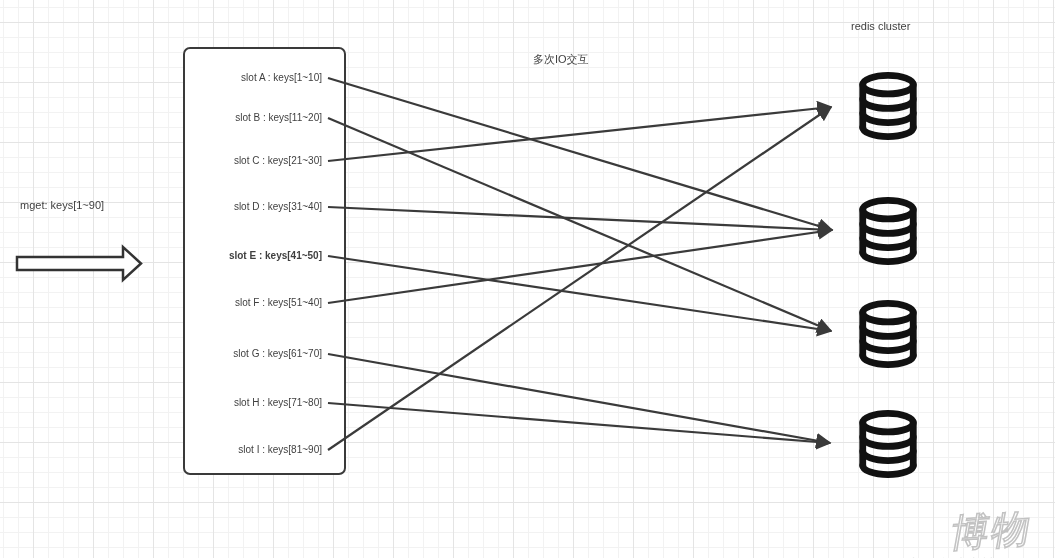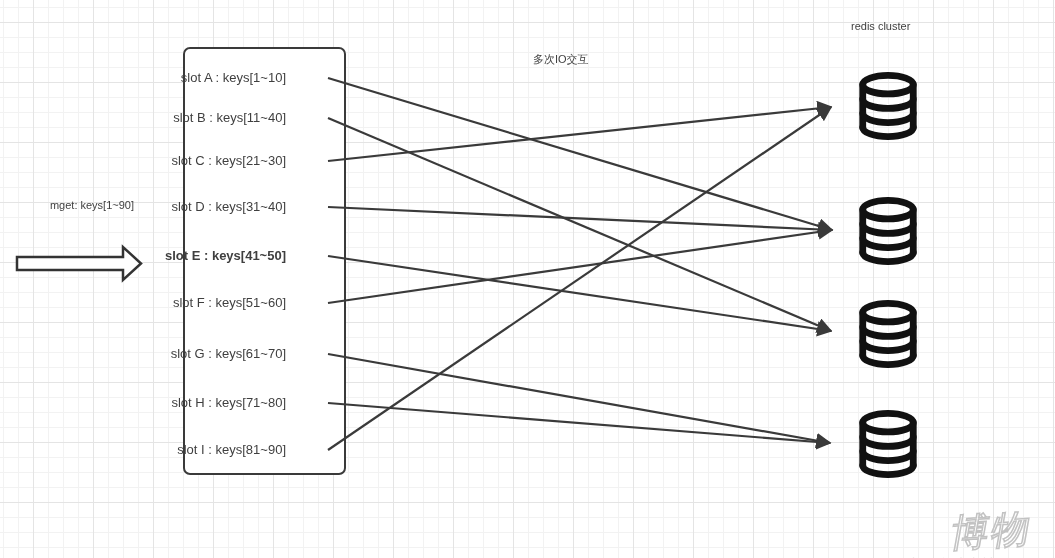--- a/index.html
+++ b/index.html
@@ -9,30 +9,30 @@
     background-color:#fff;
     background-image:
       linear-gradient(#e4e4e4 1px, transparent 1px),
       linear-gradient(90deg,#e4e4e4 1px, transparent 1px),
       linear-gradient(#f2f2f2 1px, transparent 1px),
       linear-gradient(90deg,#f2f2f2 1px, transparent 1px);
     background-size:60px 60px,60px 60px,15px 15px,15px 15px;
     background-position:33px 22px,33px 22px,3px 7px,3px 7px;
   }
   .label{position:absolute;font-size:11px;white-space:nowrap;}
-  .mget-label{left:20px;top:199px;width:114px;text-align:right;}
+  .mget-label{left:20px;top:199px;width:114px;text-align:left;}
   .io-note{left:533px;top:52px;}
   .cluster-title{left:851px;top:20px;}
   .slots-box{
     position:absolute;left:183px;top:47px;width:163px;height:428px;
     background:#fff;border:2px solid #3a3a3a;border-radius:7px;box-sizing:border-box;
   }
   .slot-label{
-    position:absolute;right:769px;height:18px;line-height:18px;
-    font-size:13px;white-space:nowrap;
+    position:absolute;right:733px;height:18px;line-height:18px;
+    font-size:10px;white-space:nowrap;
   }
   #overlay{position:absolute;left:0;top:0;}
   .db-icon{position:absolute;width:68px;height:74px;}
   .wm-credit{
     position:absolute;left:876px;top:524px;font-size:15px;color:#c4c4c4;white-space:nowrap;margin-top:32px;
   }
   .wm-overlay{
     position:absolute;left:948px;top:506px;font-size:38px;font-style:italic;
     letter-spacing:3px;color:transparent;-webkit-text-stroke:1.5px #c2c2c2;
     transform:rotate(-4deg);white-space:nowrap;
@@ -46,25 +46,25 @@
   <div class="label mget-label">mget: keys[1~90]</div>
 
   <div class="label io-note">多次IO交互</div>
 
   <div class="label cluster-title">redis cluster</div>
 
   <div class="slots-box"></div>
 
   <div id="slot-labels">
       <div class="slot-label" style="top: 69px;">slot A : keys[1~10]</div>
-      <div class="slot-label" style="top: 109px;">slot B : keys[11~40]</div>
+      <div class="slot-label" style="top: 109px;">slot B : keys[11~20]</div>
       <div class="slot-label" style="top: 152px; margin-left: 36px;">slot C : keys[21~30]</div>
       <div class="slot-label" style="top: 198px; margin-left: 7px;">slot D : keys[31~40]</div>
       <div class="slot-label" style="top: 247px; font-weight: bold;">slot E : keys[41~50]</div>
-      <div class="slot-label" style="top: 294px;">slot F : keys[51~60]</div>
+      <div class="slot-label" style="top: 294px;">slot F : keys[51~40]</div>
       <div class="slot-label" style="top: 345px;">slot G : keys[61~70]</div>
       <div class="slot-label" style="top: 394px;">slot H : keys[71~80]</div>
       <div class="slot-label" style="top: 441px;">slot I : keys[81~90]</div>
     </div>
 
   <svg id="overlay" width="1055" height="558" viewBox="0 0 1055 558">
     <defs>
       <marker id="ah" viewBox="0 0 10 10" refX="9" refY="5" markerWidth="7" markerHeight="7" orient="auto-start-reverse">
         <path d="M0 0 L10 5 L0 10 z" fill="#3a3a3a"></path>
       </marker>

